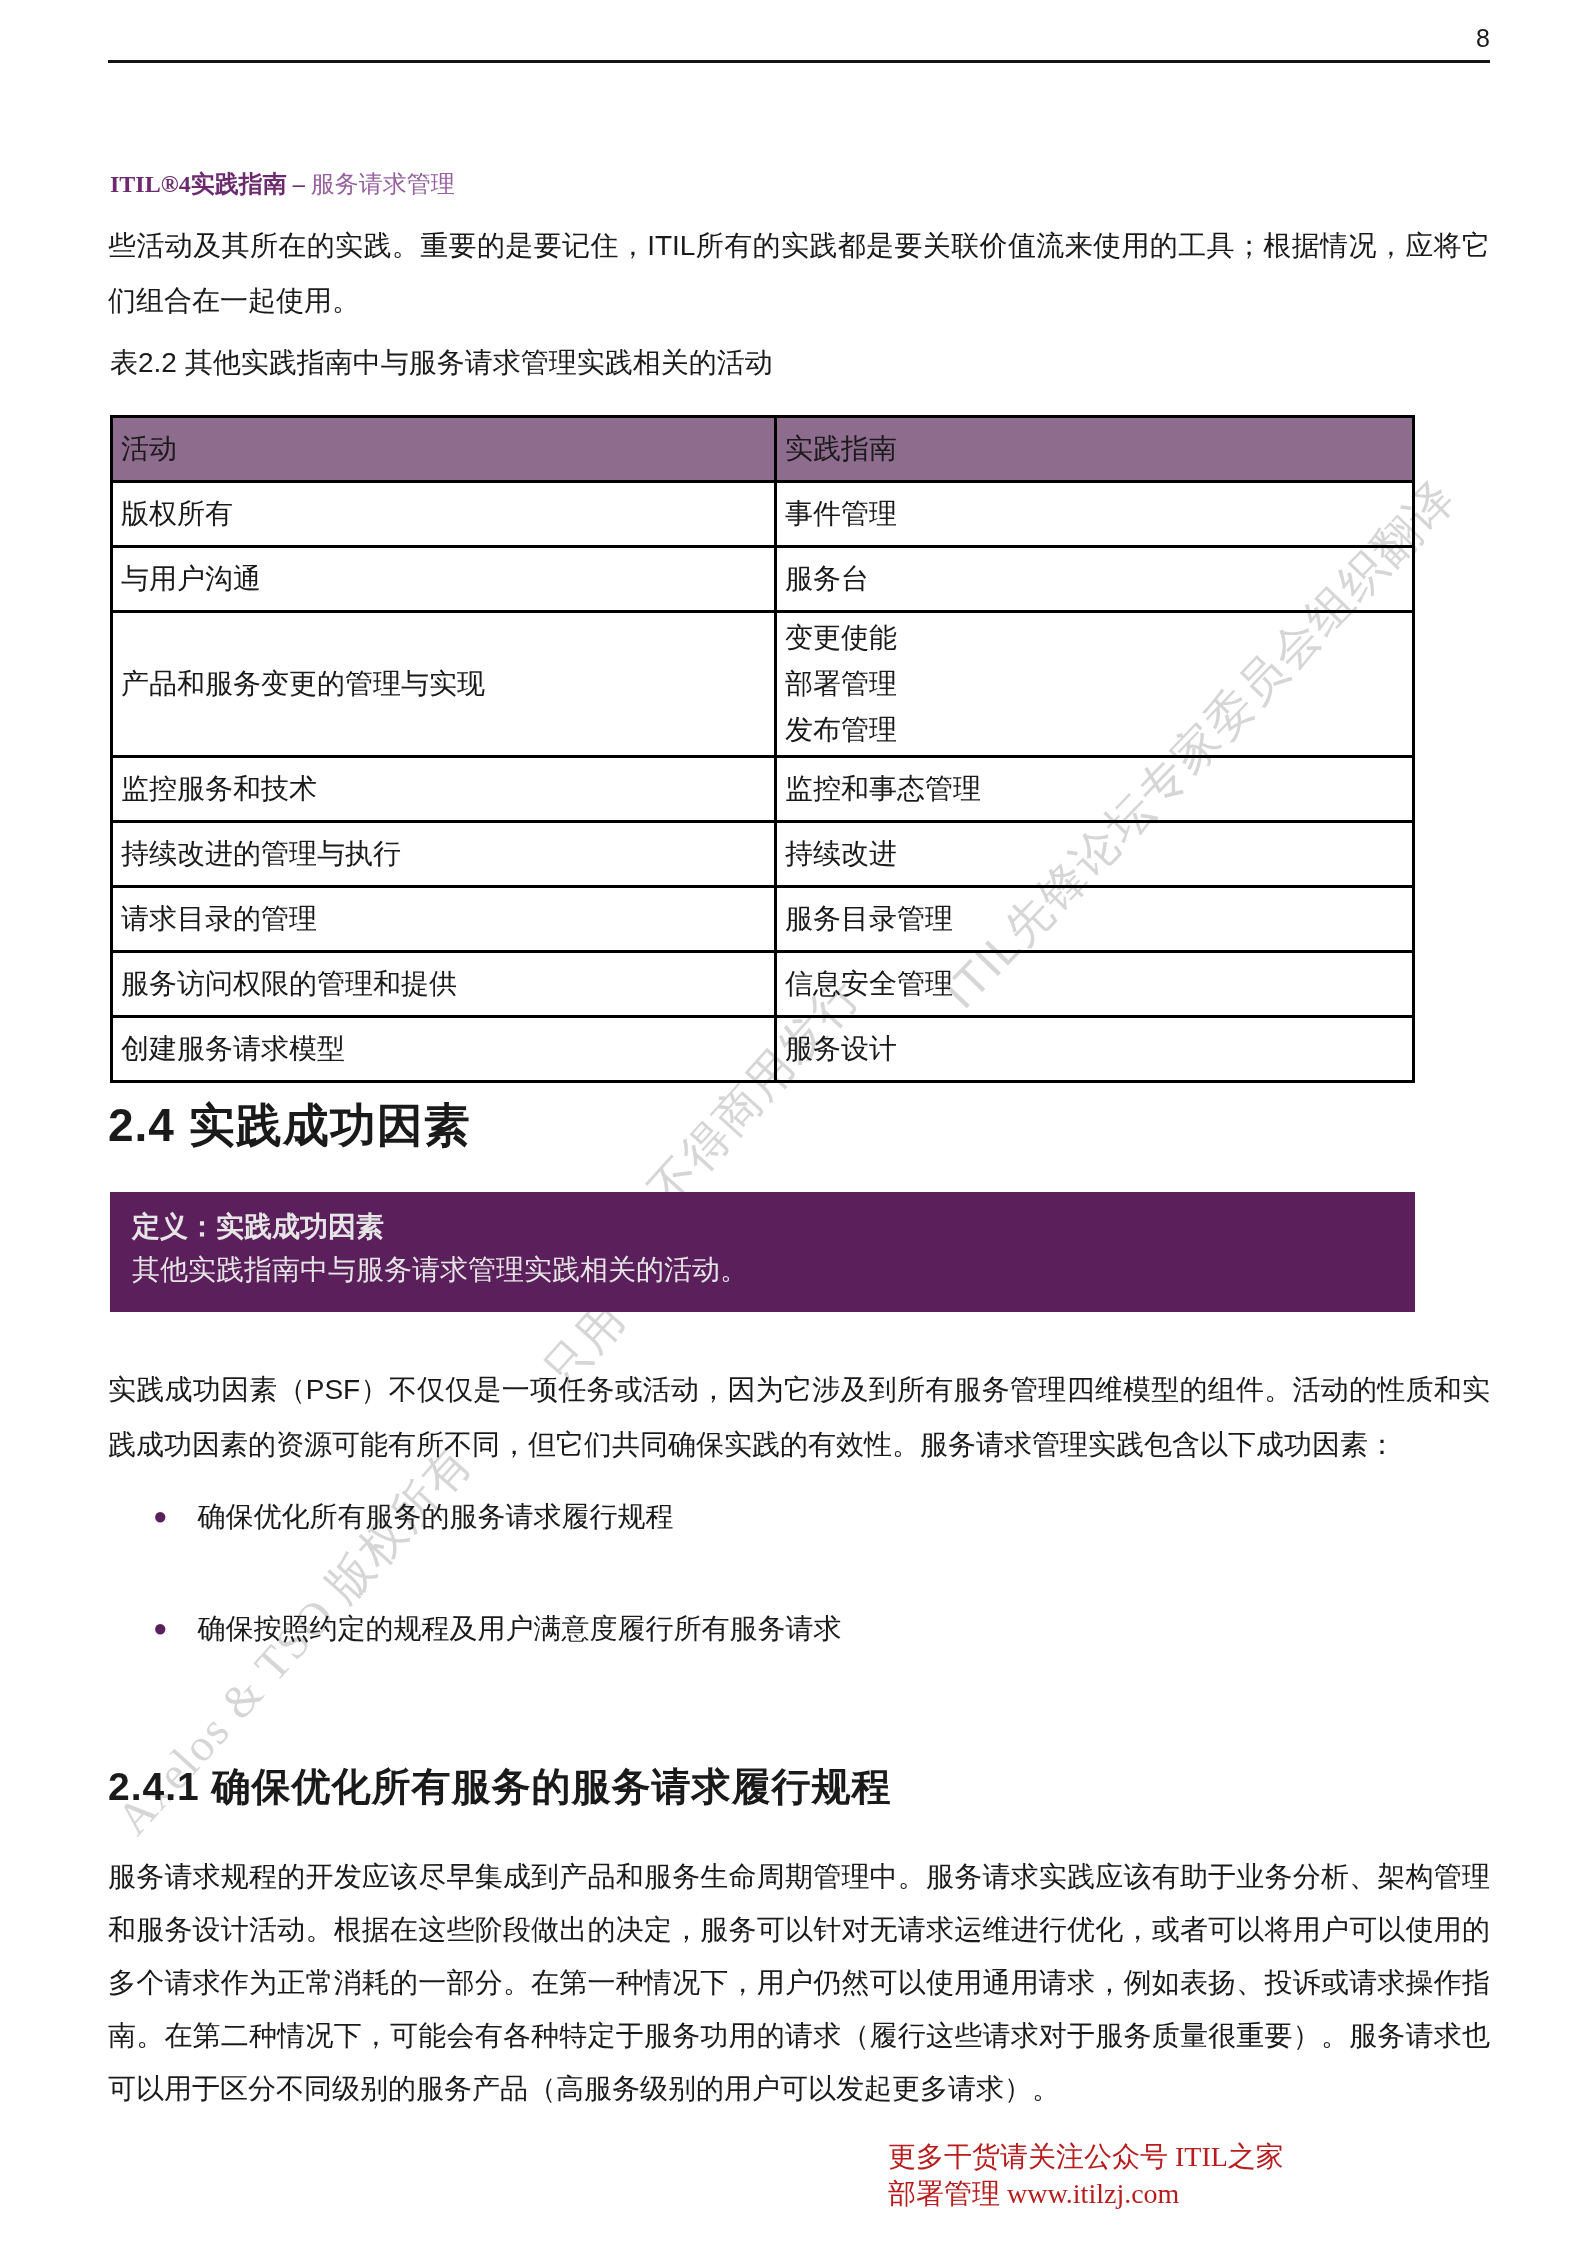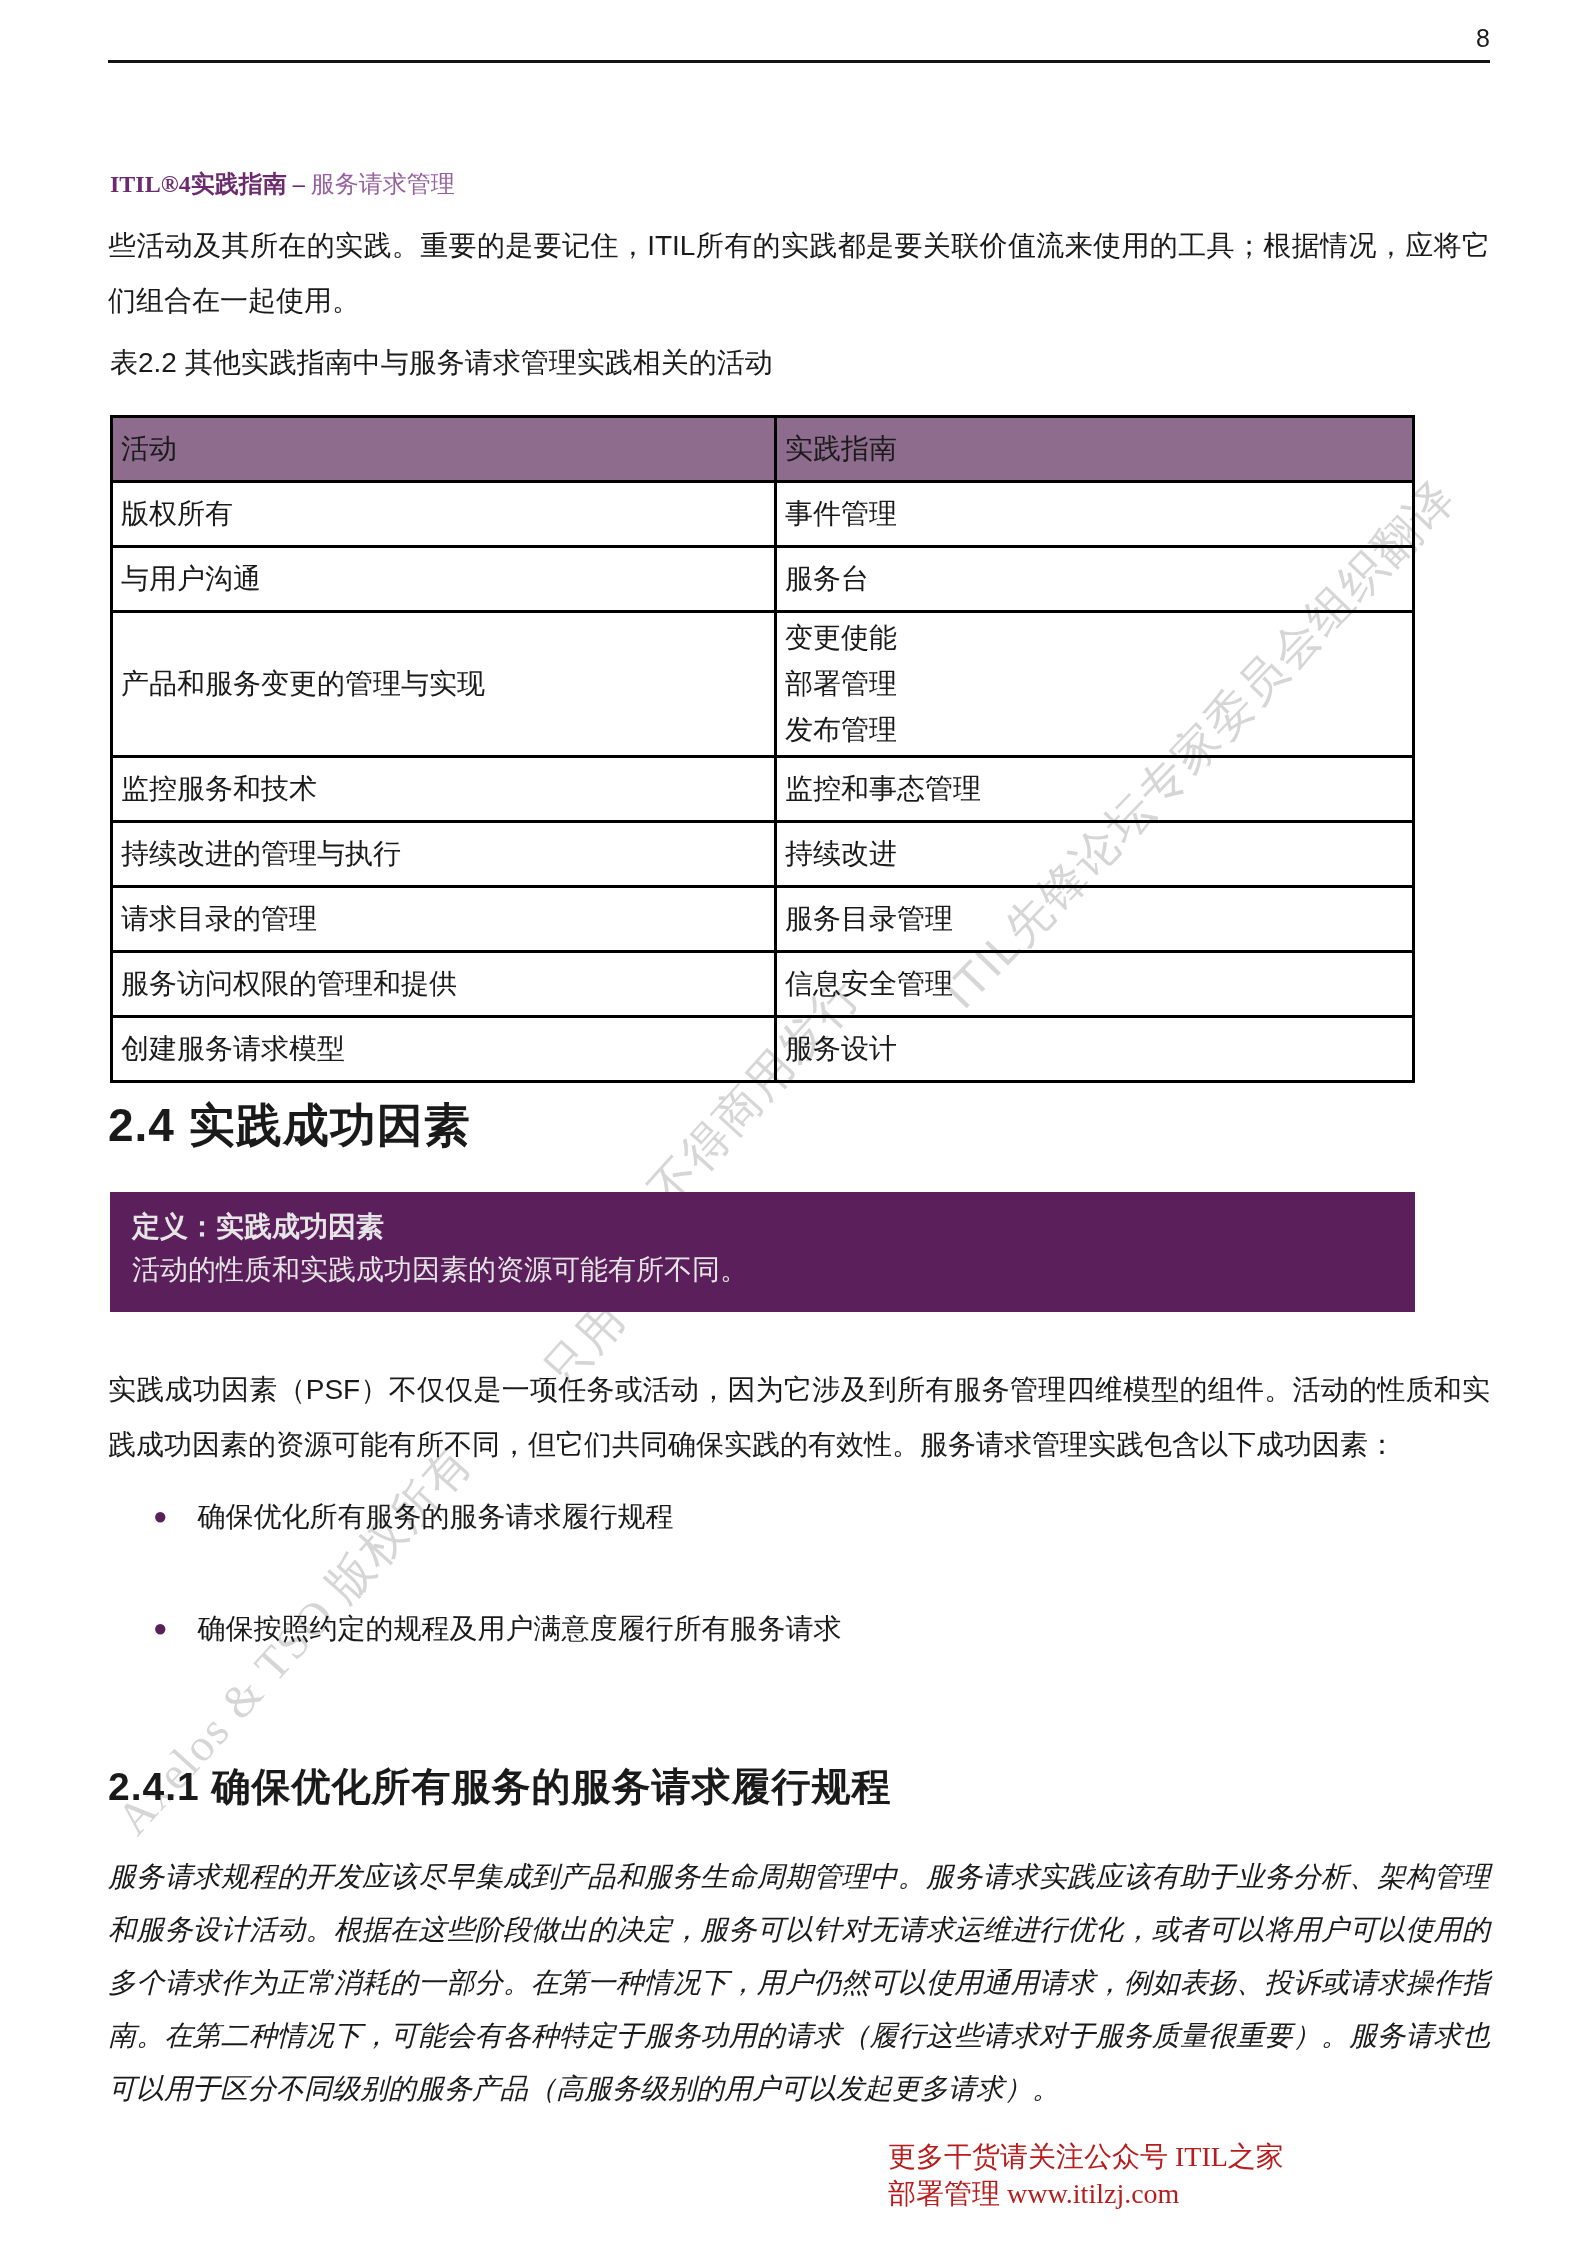--- a/index.html
+++ b/index.html
@@ -58,21 +58,21 @@
   .psf-para{top:1362px;}
   .bullet-item{position:absolute;left:108px;width:1382px;font-size:28px;}
   .bullet-1{top:1498px;}
   .bullet-2{top:1610px;}
   .bullet-item .dot{
     display:inline-block;color:#5b1f5b;font-size:24px;vertical-align:middle;
     margin:0 0 6px 45px;
   }
   .bullet-item .btxt{margin-left:30px;}
   .h3-title{position:absolute;top:1760px;left:108px;font-size:39px;font-weight:bold;letter-spacing:1px;}
-  .body-241{top:1850px;line-height:53px;font-style:italic;}
+  .body-241{top:1850px;line-height:53px;}
   .footer{
     position:absolute;top:2138px;left:888px;
     font-family:"Liberation Serif","DejaVu Serif",serif;font-size:28px;line-height:37px;color:#b91c1c;
   }
 </style>
 </head>
 <body>
 
 <div class="page">
 
@@ -142,21 +142,21 @@
         <td>创建服务请求模型</td>
         <td>服务设计</td>
       </tr>
     </tbody>
       </table>
 
     <div class="h2-title">2.4 实践成功因素</div>
 
     <div class="def-box">
       <div class="def-title">定义：实践成功因素</div>
-      <div class="def-body">活动的性质和实践成功因素的资源可能有所不同。</div>
+      <div class="def-body">其他实践指南中与服务请求管理实践相关的活动。</div>
     </div>
 
     <div class="para psf-para">实践成功因素（PSF）不仅仅是一项任务或活动，因为它涉及到所有服务管理四维模型的组件。活动的性质和实践成功因素的资源可能有所不同，但它们共同确保实践的有效性。服务请求管理实践包含以下成功因素：</div>
 
     <div class="bullet-item bullet-1">
       <span class="dot">●</span><span class="btxt">确保优化所有服务的服务请求履行规程</span>
     </div>
     <div class="bullet-item bullet-2">
       <span class="dot">●</span><span class="btxt">确保按照约定的规程及用户满意度履行所有服务请求</span>
     </div>

